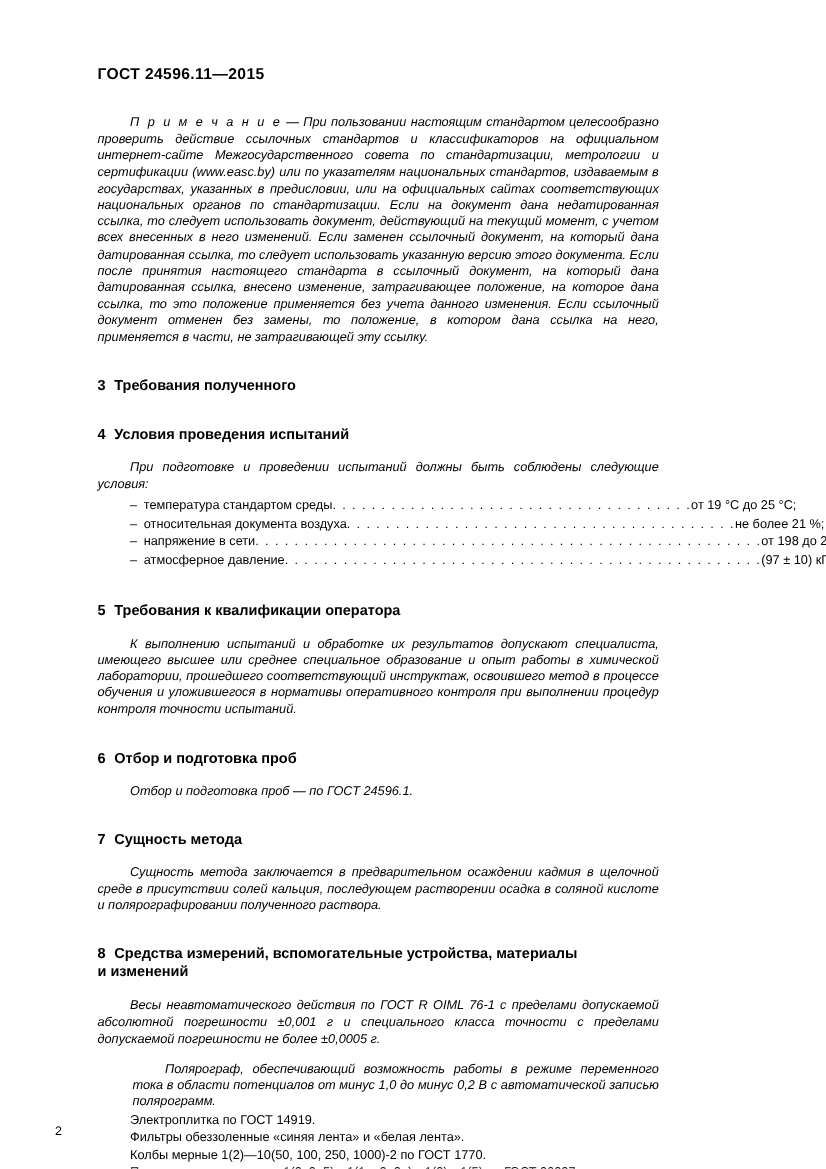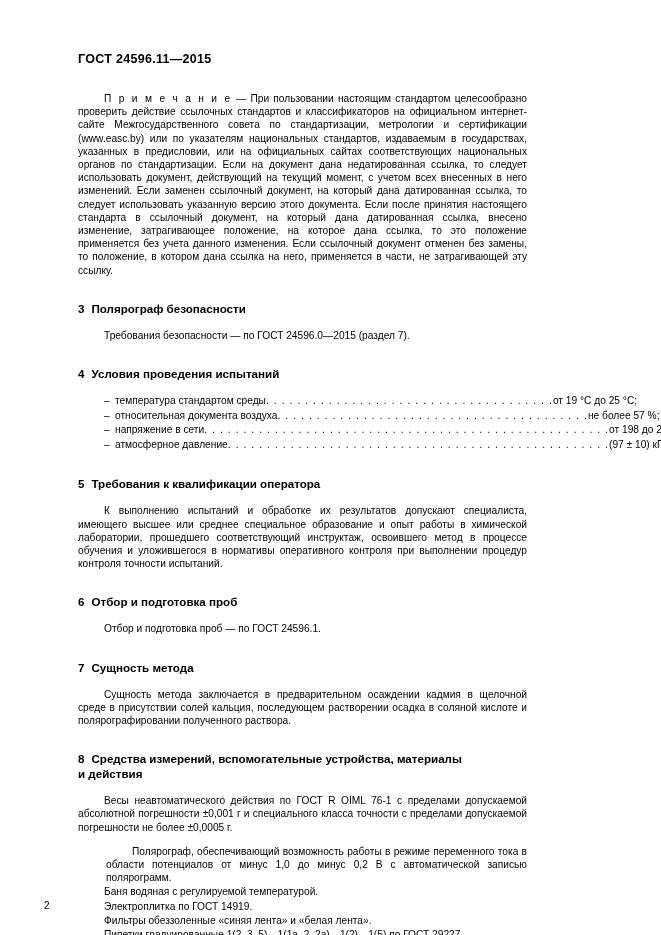--- a/index.html
+++ b/index.html
@@ -31,20 +31,21 @@
   }
   p {
     margin: 0;
     font-size: 10.2px;
     line-height: 13.2px;
     text-align: justify;
     text-justify: inter-word;
   }
   .indent {
     text-indent: 26px;
+    font-style: italic;
   }
   .note {
     margin-bottom: 0;
   }
   .note .lead {
     letter-spacing: 1.6px;
   }
   h2 {
     font-size: 11.6px;
     font-weight: bold;
@@ -89,46 +90,46 @@
 </style>
 </head>
 <body>
 
 <div class="page">
 
   <div class="doc-header">ГОСТ 24596.11—2015</div>
 
   <p class="note indent"><span class="lead">П р и м е ч а н и е</span> <span>—</span> <span>При пользовании настоящим стандартом целесообразно проверить действие ссылочных стандартов и классификаторов на официальном интернет-сайте Межгосударственного совета по стандартизации, метрологии и сертификации (www.easc.by) или по указателям национальных стандартов, издаваемым в государствах, указанных в предисловии, или на официальных сайтах соответствующих национальных органов по стандартизации. Если на документ дана недатированная ссылка, то следует использовать документ, действующий на текущий момент, с учетом всех внесенных в него изменений. Если заменен ссылочный документ, на который дана датированная ссылка, то следует использовать указанную версию этого документа. Если после принятия настоящего стандарта в ссылочный документ, на который дана датированная ссылка, внесено изменение, затрагивающее положение, на которое дана ссылка, то это положение применяется без учета данного изменения. Если ссылочный документ отменен без замены, то положение, в котором дана ссылка на него, применяется в части, не затрагивающей эту ссылку.</span></p>
 
-  <h2><span class="num">3</span><span>Полярограф безопасности</span></h2>
-  <p class="indent">Требования безопасности — по ГОСТ 24596.0—2015 (раздел 7).</p>
+  <h2><span class="num">3</span><span>Требования полученного</span></h2>
 
   <h2><span class="num">4</span><span>Условия проведения испытаний</span></h2>
+  <p class="indent">При подготовке и проведении испытаний должны быть соблюдены следующие условия:</p>
   <ul class="dash-list">
     <li><span class="dash">–</span><span>температура стандартом среды</span><span class="leader">. . . . . . . . . . . . . . . . . . . . . . . . . . . . . . . . . . . . .</span><span>от 19 °С до 25 °С;</span></li>
-    <li><span class="dash">–</span><span>относительная документа воздуха</span><span class="leader">. . . . . . . . . . . . . . . . . . . . . . . . . . . . . . . . . . . . . . . .</span><span>не более 57 %;</span></li>
+    <li><span class="dash">–</span><span>относительная документа воздуха</span><span class="leader">. . . . . . . . . . . . . . . . . . . . . . . . . . . . . . . . . . . . . . . .</span><span>не более 21 %;</span></li>
     <li><span class="dash">–</span><span>напряжение в сети</span><span class="leader">. . . . . . . . . . . . . . . . . . . . . . . . . . . . . . . . . . . . . . . . . . . . . . . . . . . .</span><span>от 198 до 242 В;</span></li>
     <li><span class="dash">–</span><span>атмосферное давление</span><span class="leader">. . . . . . . . . . . . . . . . . . . . . . . . . . . . . . . . . . . . . . . . . . . . . . . . .</span><span>(97 ± 10) кПа.</span></li>
   </ul>
 
   <h2><span class="num">5</span><span>Требования к квалификации оператора</span></h2>
   <p class="indent">К выполнению испытаний и обработке их результатов допускают специалиста, имеющего высшее или среднее специальное образование и опыт работы в химической лаборатории, прошедшего соответствующий инструктаж, освоившего метод в процессе обучения и уложившегося в нормативы оперативного контроля при выполнении процедур контроля точности испытаний.</p>
 
   <h2><span class="num">6</span><span>Отбор и подготовка проб</span></h2>
   <p class="indent">Отбор и подготовка проб — по ГОСТ 24596.1.</p>
 
   <h2><span class="num">7</span><span>Сущность метода</span></h2>
   <p class="indent">Сущность метода заключается в предварительном осаждении кадмия в щелочной среде в присутствии солей кальция, последующем растворении осадка в соляной кислоте и полярографировании полученного раствора.</p>
 
-  <h2><span class="num">8</span><span>Средства измерений, вспомогательные устройства, материалы</span><br><span>и действия</span></h2>
+  <h2><span class="num">8</span><span>Средства измерений, вспомогательные устройства, материалы</span><br><span>и изменений</span></h2>
   <p class="indent">Весы неавтоматического действия по ГОСТ R OIML 76-1 с пределами допускаемой абсолютной погрешности ±0,001 г и специального класса точности с пределами допускаемой погрешности не более ±0,0005 г.</p>
   <p class="indent spaced">Полярограф, обеспечивающий возможность работы в режиме переменного тока в области потенциалов от минус 1,0 до минус 0,2 В с автоматической записью полярограмм.</p>
 
   <div class="plain-lines">
-    <p>Баня водяная с регулируемой температурой.</p>
     <p>Электроплитка по ГОСТ 14919.</p>
     <p>Фильтры обеззоленные «синяя лента» и «белая лента».</p>
+    <p>Колбы мерные 1(2)—10(50, 100, 250, 1000)-2 по ГОСТ 1770.</p>
     <p>Пипетки градуированные 1(2, 3, 5)—1(1а, 2, 2а)—1(2)—1(5) по ГОСТ 29227.</p>
     <p>Цилиндры мерные 1(2)---25(50, 75)-2 по ГОСТ 1770</p>
   </div>
 
   <div class="page-num">2</div>
 </div>
 
 </body></html>

